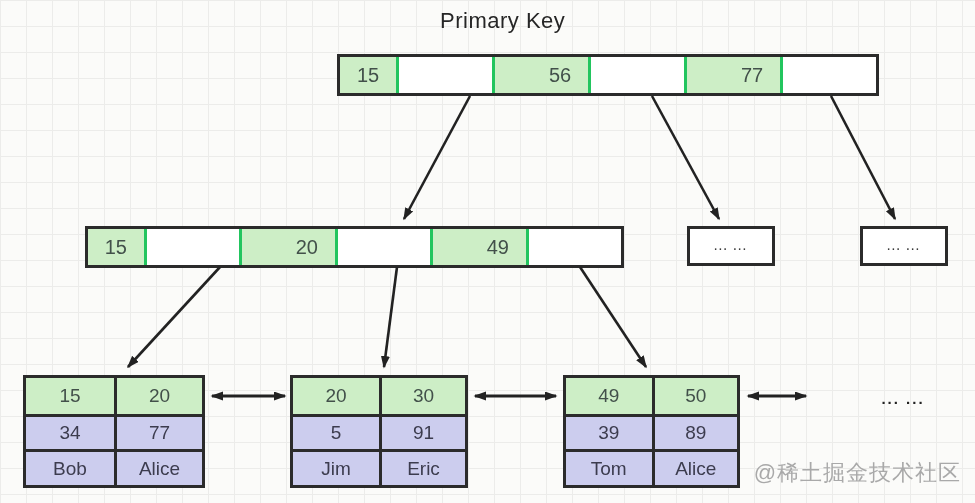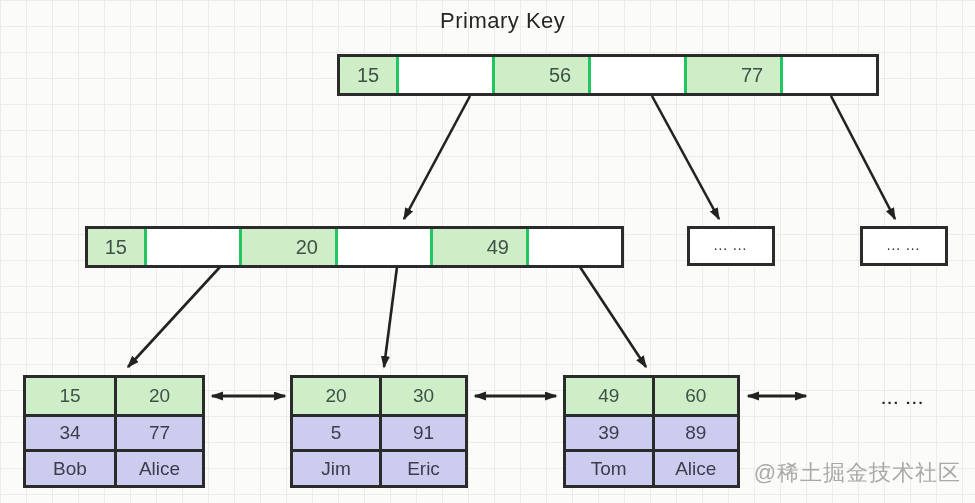--- a/index.html
+++ b/index.html
@@ -115,21 +115,21 @@
     <div class="green">20</div>
     <div class="green">30</div>
     <div class="lav">5</div>
     <div class="lav">91</div>
     <div class="lav">Jim</div>
     <div class="lav">Eric</div>
   </div>
 
   <div class="leaf" style="left:563px;width:177px;">
     <div class="green">49</div>
-    <div class="green">60</div>
+    <div class="green">50</div>
     <div class="lav">39</div>
     <div class="lav">89</div>
     <div class="lav">Tom</div>
     <div class="lav">Alice</div>
   </div>
 
   <div class="dots">... ...</div>
 
   <svg class="arrows" width="975" height="503" viewBox="0 0 975 503">
     <defs>

